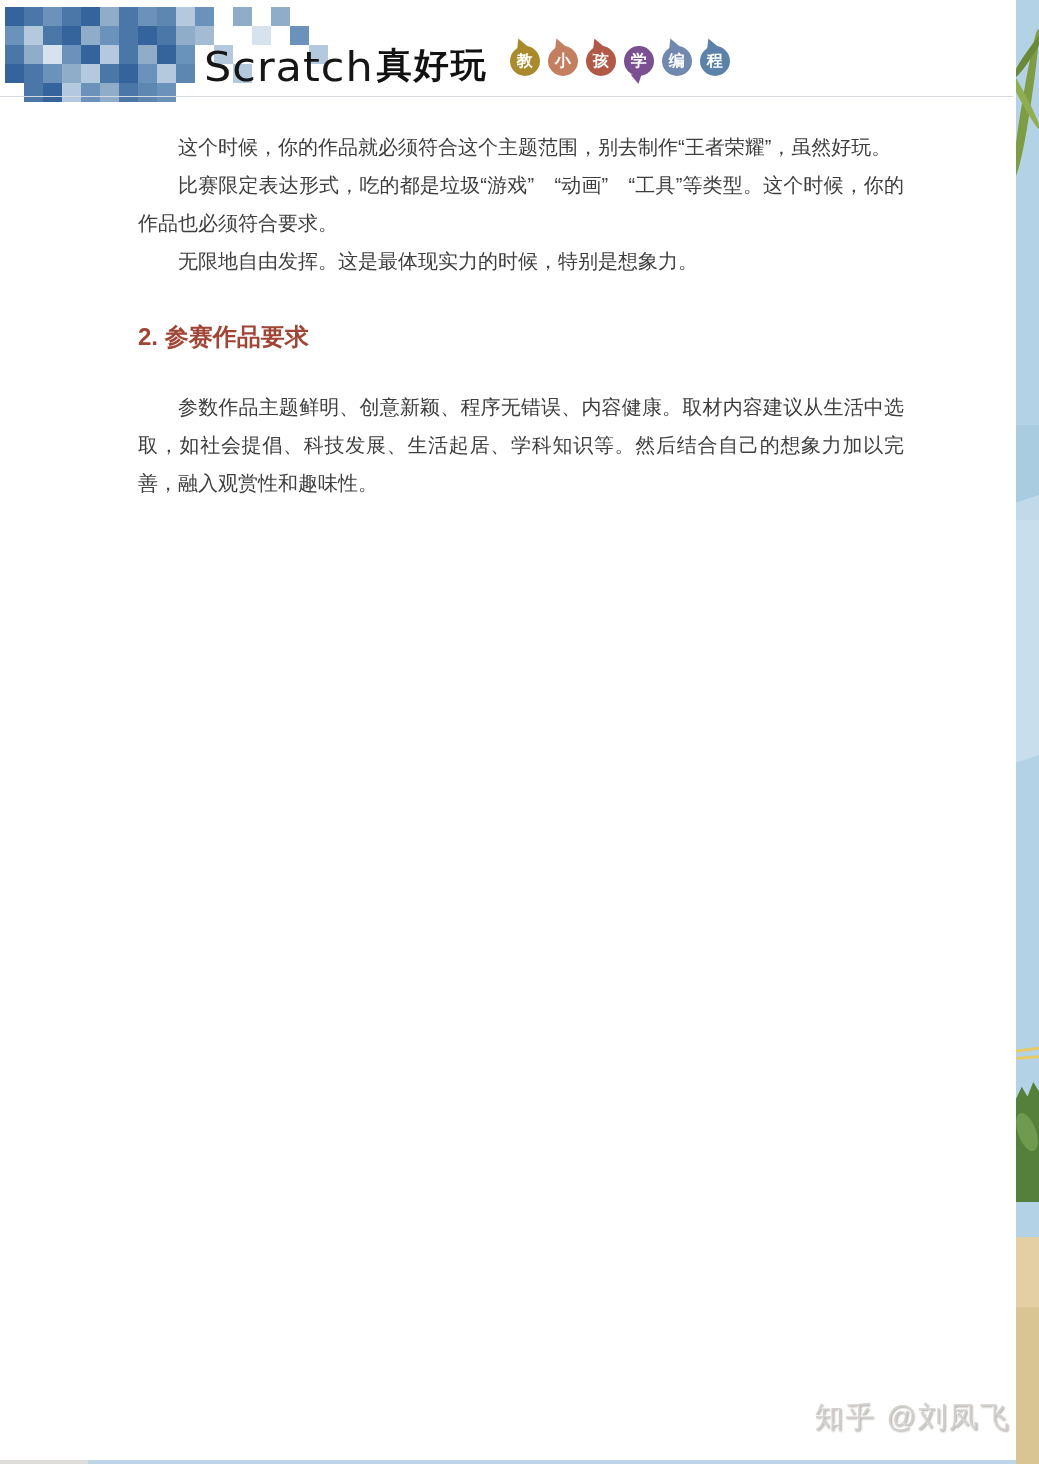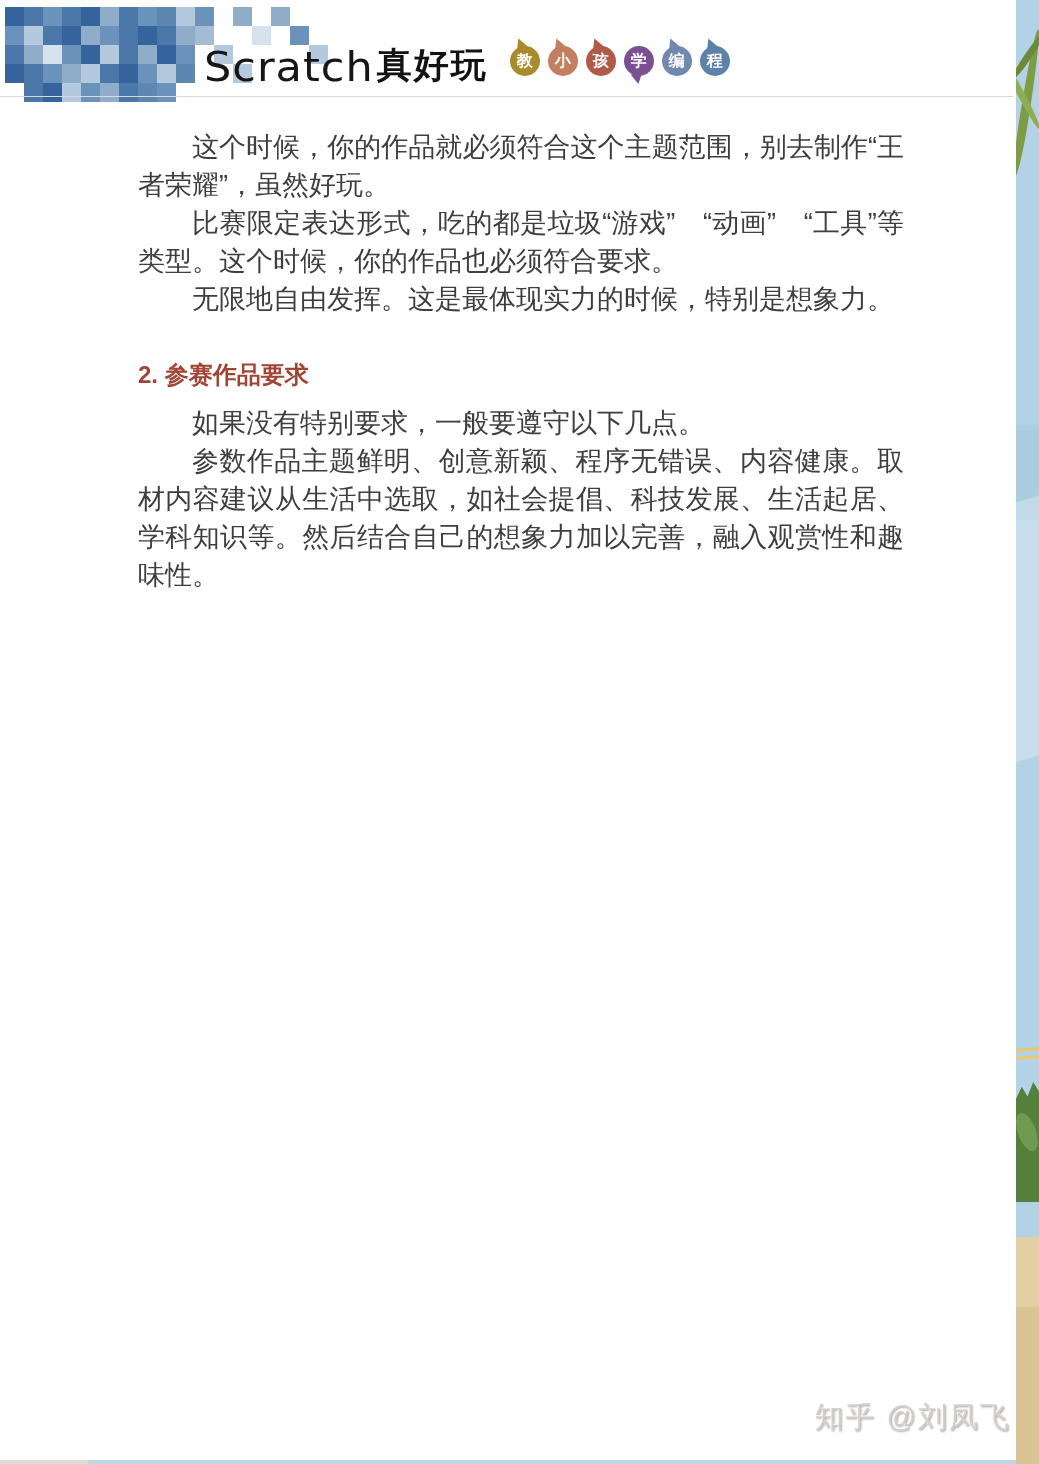--- a/index.html
+++ b/index.html
@@ -28,26 +28,26 @@
   .badge::before { content:""; position:absolute; top:-8px; left:5px;
            border-left:5px solid transparent; border-right:7px solid transparent;
            border-bottom:11px solid currentColor; transform:rotate(-18deg); }
   .badge.tail-down::before { top:auto; bottom:-8px; left:8px; border-bottom:none;
            border-top:11px solid currentColor; transform:rotate(-15deg); }
   .badge b { position:absolute; inset:0; display:flex; align-items:center;
            justify-content:center; color:#fff; font-size:16px; font-weight:700; }
 
   
   .doc { position:absolute; top:128px; left:138px; width:766px; color:#3e3e3e; }
-  .doc p.body { font-size:27px; line-height:38px; text-indent:2em;
+  .doc p.body { font-size:20px; line-height:38px; text-indent:2em;
                 text-align:justify; color:#3e3e3e; }
   .doc p.subheading { font-size:23px; line-height:38px; text-indent:2em;
                 margin-top:8px; color:#3e3e3e; }
   .doc p.section-heading { font-size:24px; line-height:30px; font-weight:700;
-                color:var(--heading, #a04535); margin:42px 0 14px 0; }
+                color:var(--heading, #a04535); margin:42px 0 36px 0; }
 
   
   .strip { position:absolute; top:0; right:0; width:23px; height:1464px;
            background:#b4d2e6; overflow:hidden; }
   .strip .wedge { position:absolute; top:498px; left:-6px; width:40px; height:260px;
            background:rgba(255,255,255,.28); transform:skewY(-18deg); }
   .strip .panel-dark { position:absolute; top:425px; left:0; width:23px; height:95px;
            background:#a9cce1; }
   .leaf { position:absolute; background:#7d9c44; border-radius:50% 50% 50% 50%/60% 60% 40% 40%; }
   .leaf.l1 { top:28px; left:6px; width:9px; height:150px; transform:rotate(9deg);  background:#7d9c44; }
@@ -168,21 +168,20 @@
         </span>
     </div>
     <div class="header-rule"></div>
   </div>
 
   <main class="doc">
       <p class="body">这个时候，你的作品就必须符合这个主题范围，别去制作“王者荣耀”，虽然好玩。</p>
       <p class="body">比赛限定表达形式，吃的都是垃圾“游戏”　“动画”　“工具”等类型。这个时候，你的作品也必须符合要求。</p>
       <p class="body">无限地自由发挥。这是最体现实力的时候，特别是想象力。</p>
       <p class="section-heading">2. 参赛作品要求</p>
-      <p class="body">如果没有特别要求，一般要遵守以下几点。</p>
       <p class="body">参数作品主题鲜明、创意新颖、程序无错误、内容健康。取材内容建议从生活中选取，如社会提倡、科技发展、生活起居、学科知识等。然后结合自己的想象力加以完善，融入观赏性和趣味性。</p>
     </main>
 
   <aside class="strip">
     <div class="panel-dark"></div>
     <div class="wedge"></div>
     <i class="leaf l1"></i>
     <i class="leaf l2"></i>
     <i class="leaf l3"></i>
     <i class="strand s1"></i>

